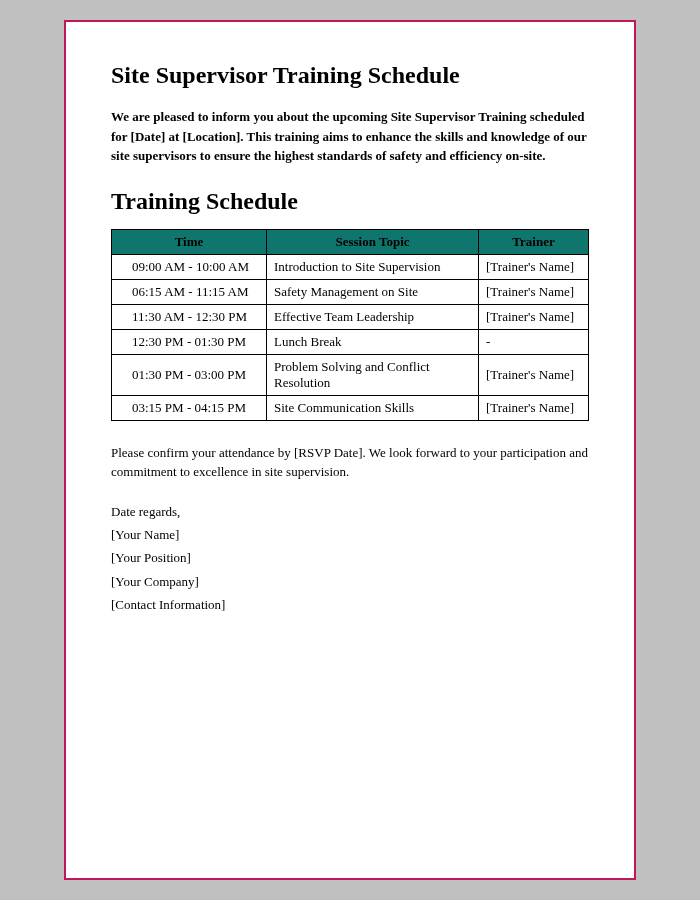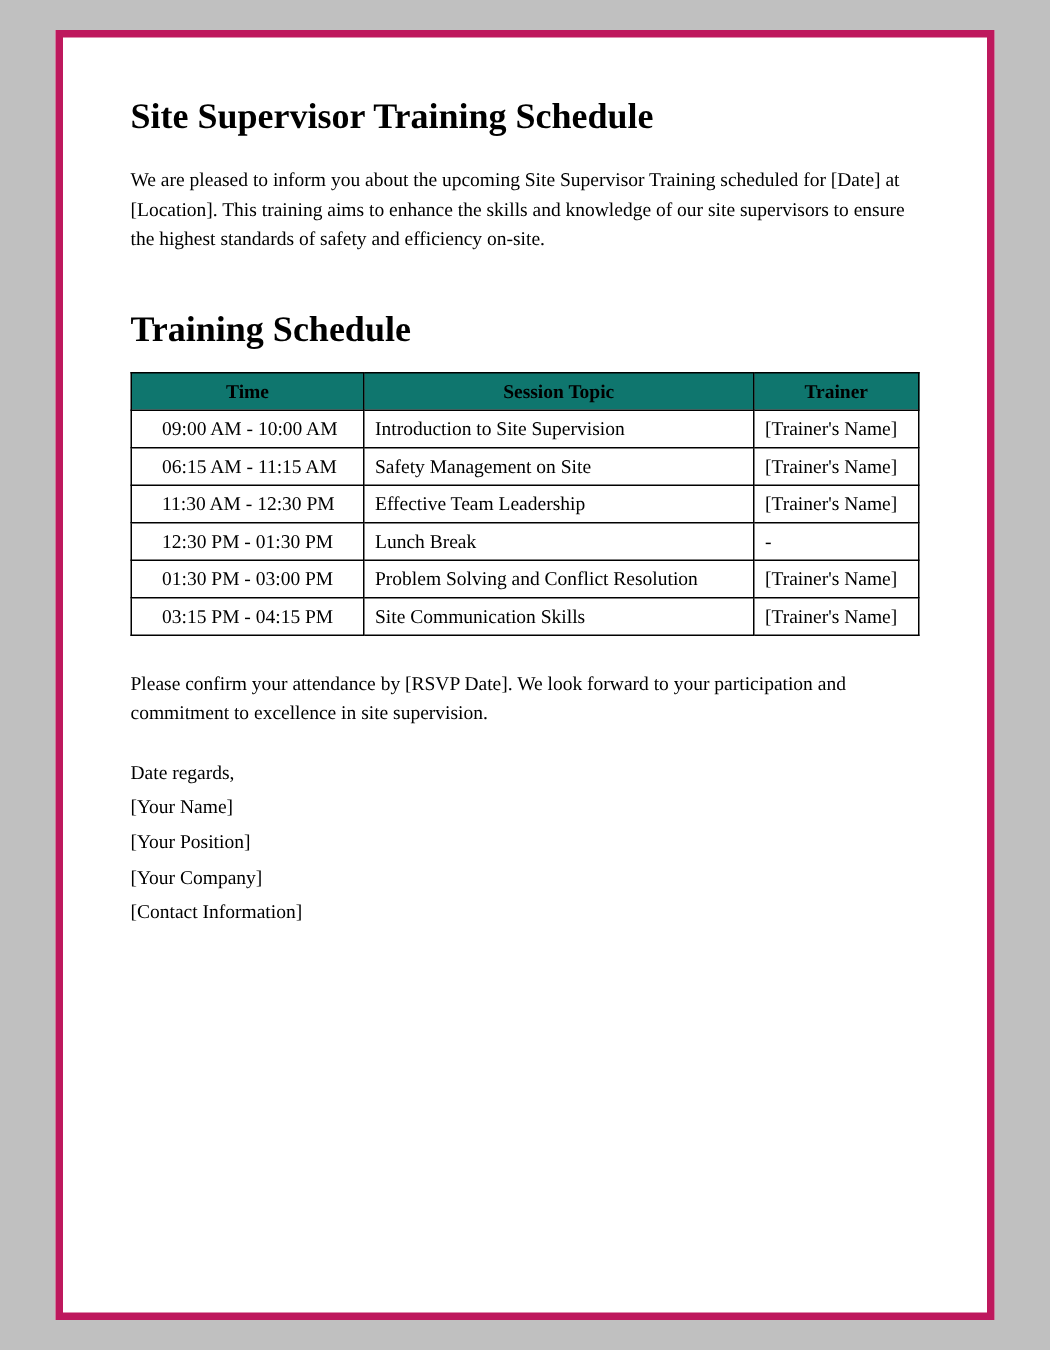--- a/index.html
+++ b/index.html
@@ -12,43 +12,44 @@
       background: #c0c0c0;
       display: flex;
       justify-content: center;
       align-items: flex-start;
       min-height: 900px;
       font-family: 'Times New Roman', Times, serif;
       font-size: 13px;
     }
 
     .page {
-      width: 626px;
+      width: 572px;
       min-height: 860px;
       background: #ffffff;
-      border: 5px solid #be185d;
+      border: 2px solid #be185d;
       margin: 20px auto;
       padding: 40px 45px;
       color: #000;
     }
 
     .page-title {
       font-size: 24px;
       font-weight: bold;
       margin-bottom: 18px;
       font-family: 'Times New Roman', Times, serif;
     }
 
     .salutation {
       margin-bottom: 12px;
     }
 
     .intro-text {
-      margin-bottom: 38px;
+      margin-bottom: 22px;
       line-height: 1.5;
+      font-weight: bold;
     }
 
     .section-title {
       font-size: 24px;
       font-weight: bold;
       margin-bottom: 14px;
       font-family: 'Times New Roman', Times, serif;
     }
 
     .schedule-table {

